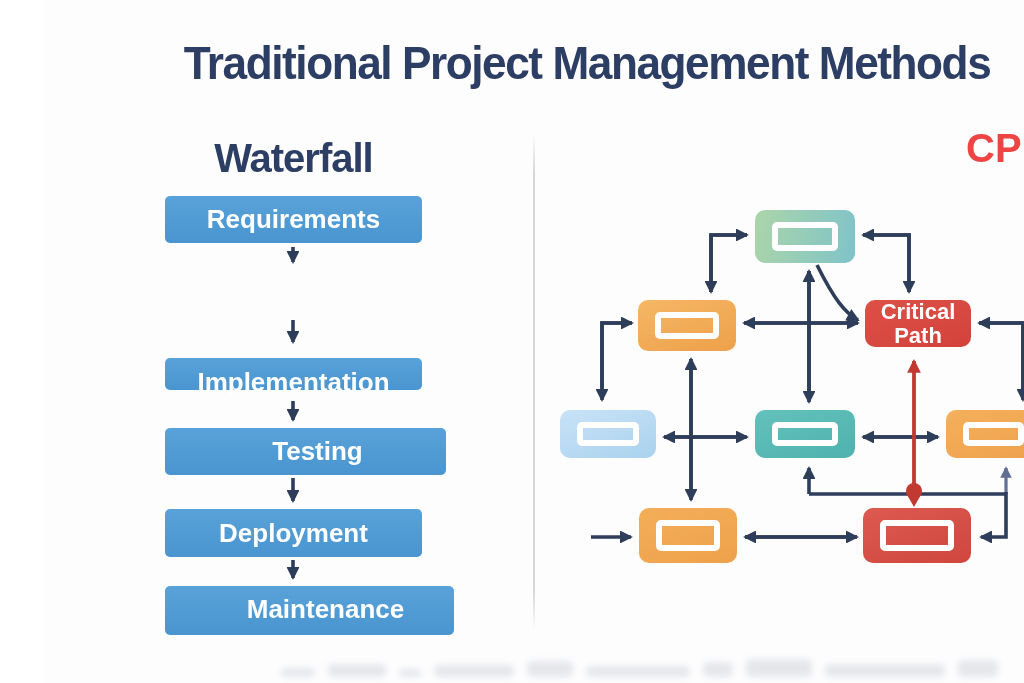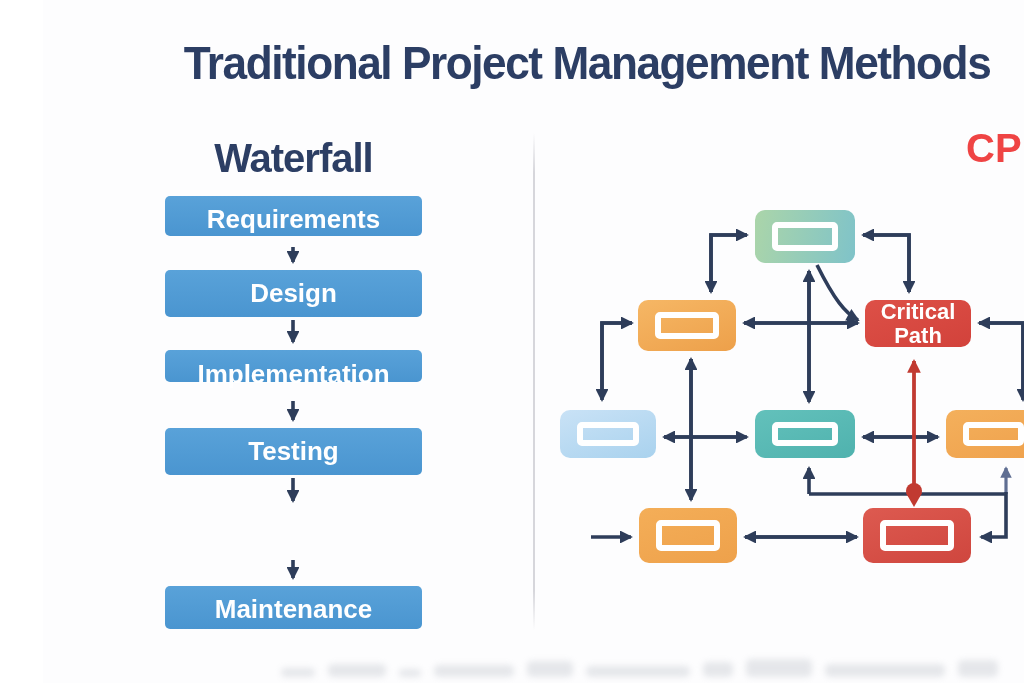--- a/index.html
+++ b/index.html
@@ -15,26 +15,26 @@
   .divider{position:absolute;left:490px;top:133px;width:2px;height:497px;
            background:linear-gradient(180deg,rgba(205,205,210,0),#d6d6db 8%,#d6d6db 92%,rgba(205,205,210,0));}
   .lines{position:absolute;left:0;top:0;z-index:1;}
   .nv{stroke:#2e3d5a;fill:none;stroke-width:3.6px;}
   .nvf{stroke:#5f6e92;fill:none;stroke-width:3.2px;}
   .rd{stroke:#c13a31;fill:none;stroke-width:3.8px;}
 
   .wf{position:absolute;left:122px;width:257px;border-radius:5px;z-index:2;
       background:linear-gradient(180deg,#59a2d9,#4a95d0);color:#ffffff;
       font-weight:bold;font-size:26px;text-align:center;letter-spacing:0px;}
-  .wf1{top:196px;height:40px;line-height:47px;}
+  .wf1{top:196px;height:47px;line-height:47px;}
   .wf2{top:270px;height:47px;line-height:47px;}
-  .wf3{top:350px;height:32px;line-height:48px;}
-  .wf4{top:428px;height:47px;line-height:47px;}
+  .wf3{top:358px;height:32px;line-height:48px;}
+  .wf4{top:428px;height:47px;line-height:47px;padding-left:24px;}
   .wf5{top:509px;height:48px;line-height:48px;}
-  .wf6{top:586px;height:43px;line-height:47px;}
+  .wf6{top:586px;height:49px;line-height:47px;padding-left:32px;}
 
   .node{position:absolute;border-radius:10px;z-index:2;}
   .inner{position:absolute;left:17px;right:17px;top:12px;bottom:12px;
          border:6px solid #ffffff;border-radius:5px;}
   .n1{left:712px;top:210px;width:100px;height:53px;}
   .n2{left:595px;top:300px;width:98px;height:51px;}
   .n3{left:822px;top:300px;width:106px;height:47px;}
   .n4{left:517px;top:410px;width:96px;height:48px;}
   .n5{left:712px;top:410px;width:100px;height:48px;}
   .n6{left:903px;top:410px;width:95px;height:48px;}
@@ -113,23 +113,23 @@
     <path class="nv" d="M814,537 L702,537" marker-end="url(#mN)"></path>
     <path class="nv" d="M702,537 L814,537" marker-end="url(#mN)"></path>
     <path class="nv" d="M548,537 L588,537" marker-end="url(#mN)"></path>
 
     <path class="rd" d="M871,494 L871,361" marker-end="url(#mR)"></path>
     <circle cx="871" cy="491" r="8" fill="#c13a31"></circle>
     <path d="M863,493 L879,493 L871,507 Z" fill="#c13a31"></path>
   </svg>
 
   <div class="wf wf1">Requirements</div>
-  <div class="wf wf2">Design</div>
   <div class="wf wf3">Implementation</div>
   <div class="wf wf4">Testing</div>
+  <div class="wf wf5">Deployment</div>
   <div class="wf wf6">Maintenance</div>
 
   <div class="node n1" style="background:linear-gradient(100deg,#abd5a9,#7fc3c9)">
     <div class="inner"></div>
   </div>
   <div class="node n2" style="background:linear-gradient(160deg,#f6b765,#eda04a)">
     <div class="inner"></div>
   </div>
   <div class="node n3" style="background:linear-gradient(160deg,#dd5047,#d2423b)">
     <div class="cp-label">

